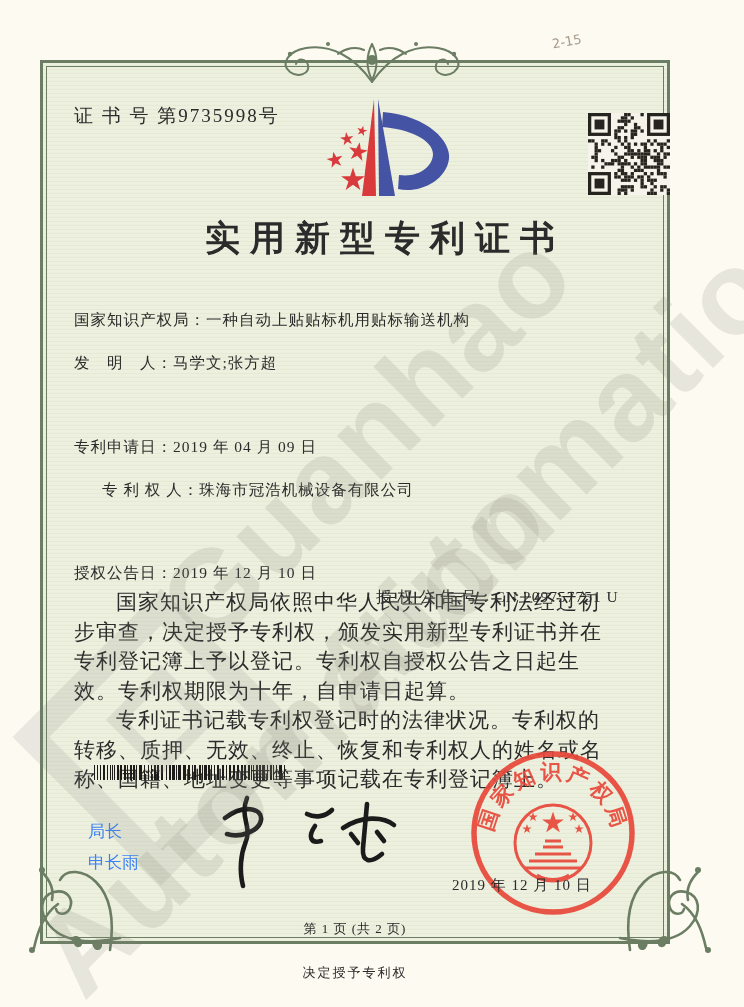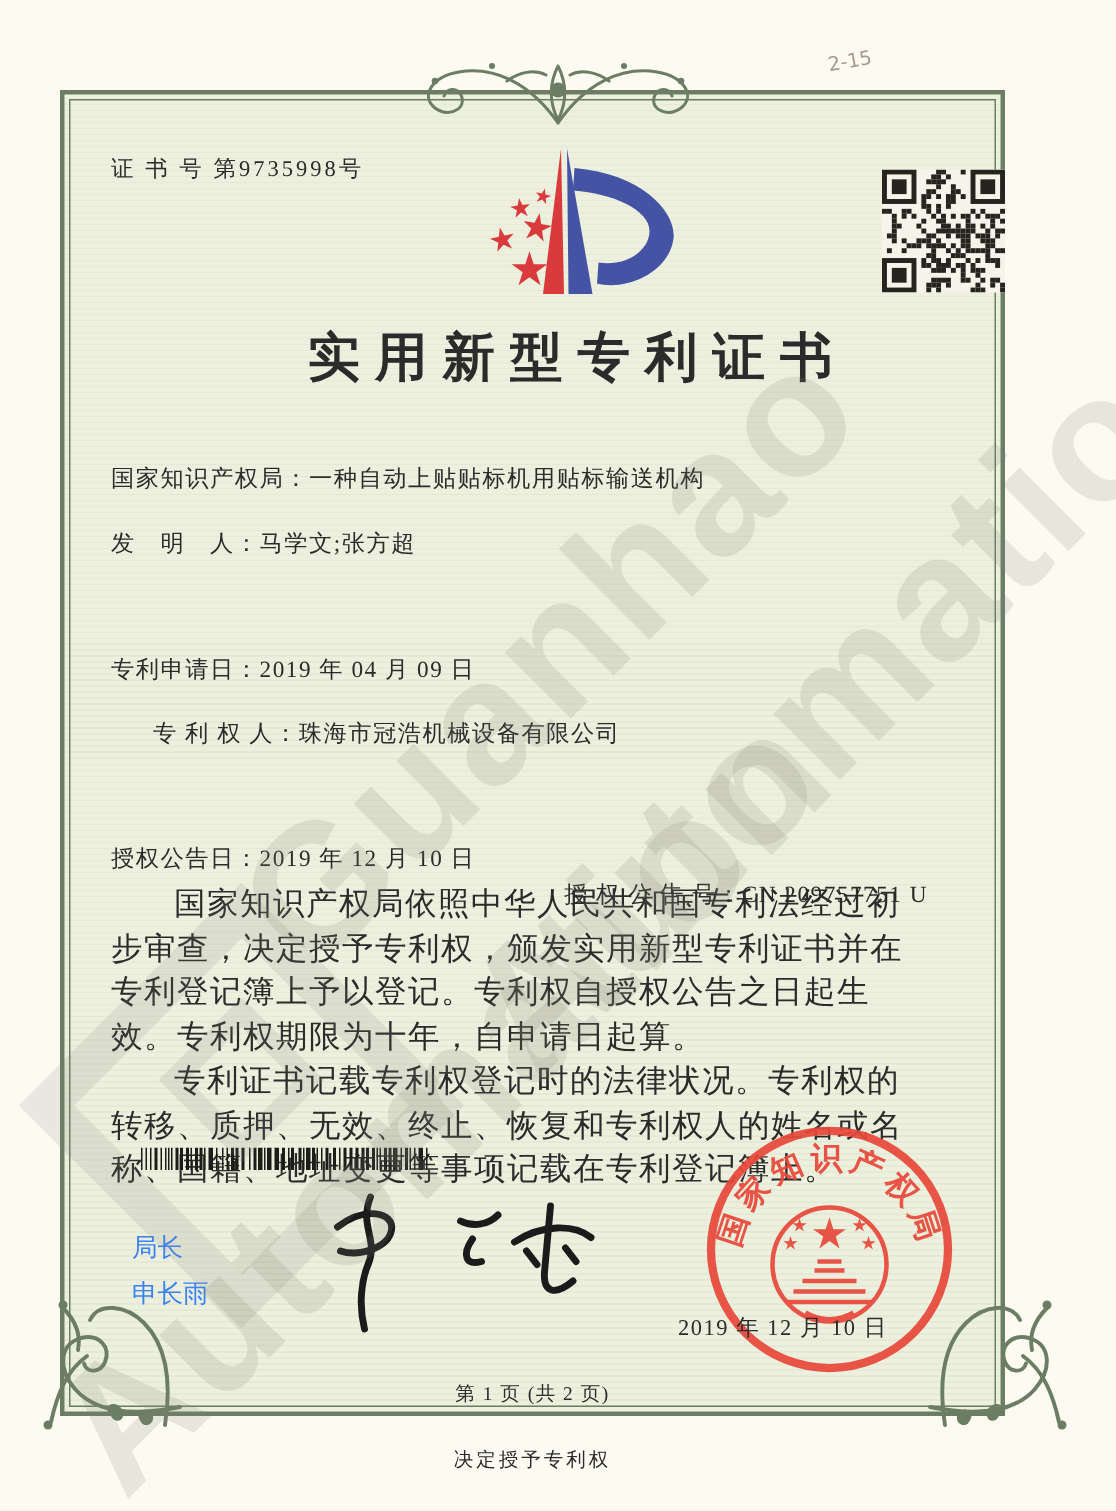--- a/index.html
+++ b/index.html
@@ -34,21 +34,21 @@
     position:absolute;z-index:6;pointer-events:none;
     left:56px;top:632px;width:158px;height:158px;
     border:26px solid rgba(128,128,120,0.15);
     transform:rotate(45deg);
   }
   .wm-diamond-inner{
     position:absolute;left:28px;top:28px;width:50px;height:50px;
     border:14px solid rgba(128,128,120,0.15);
   }
   
-  .cert-no{left:74px;top:103px;font-size:15px;letter-spacing:2px;z-index:2;}
+  .cert-no{left:74px;top:103px;font-size:19px;letter-spacing:2px;z-index:2;}
   .title{left:40px;top:215px;width:690px;text-align:center;
          font-size:35px;font-weight:bold;letter-spacing:10px;z-index:2;}
   .row{left:74px;z-index:2;font-size:15.5px;letter-spacing:1px;line-height:25px;}
   .row .lab{display:inline-block;vertical-align:top;}
   .row .val{display:inline-block;vertical-align:top;max-width:462px;}
   .grant2{position:absolute;left:302px;top:0;white-space:nowrap;margin-top:24px;}
   .paras{left:74px;top:588px;width:546px;z-index:2;font-size:21px;
          line-height:29.5px;letter-spacing:1px;}
   .paras p{margin:0;text-indent:2em;}
   .officer{left:88px;top:816px;z-index:2;

